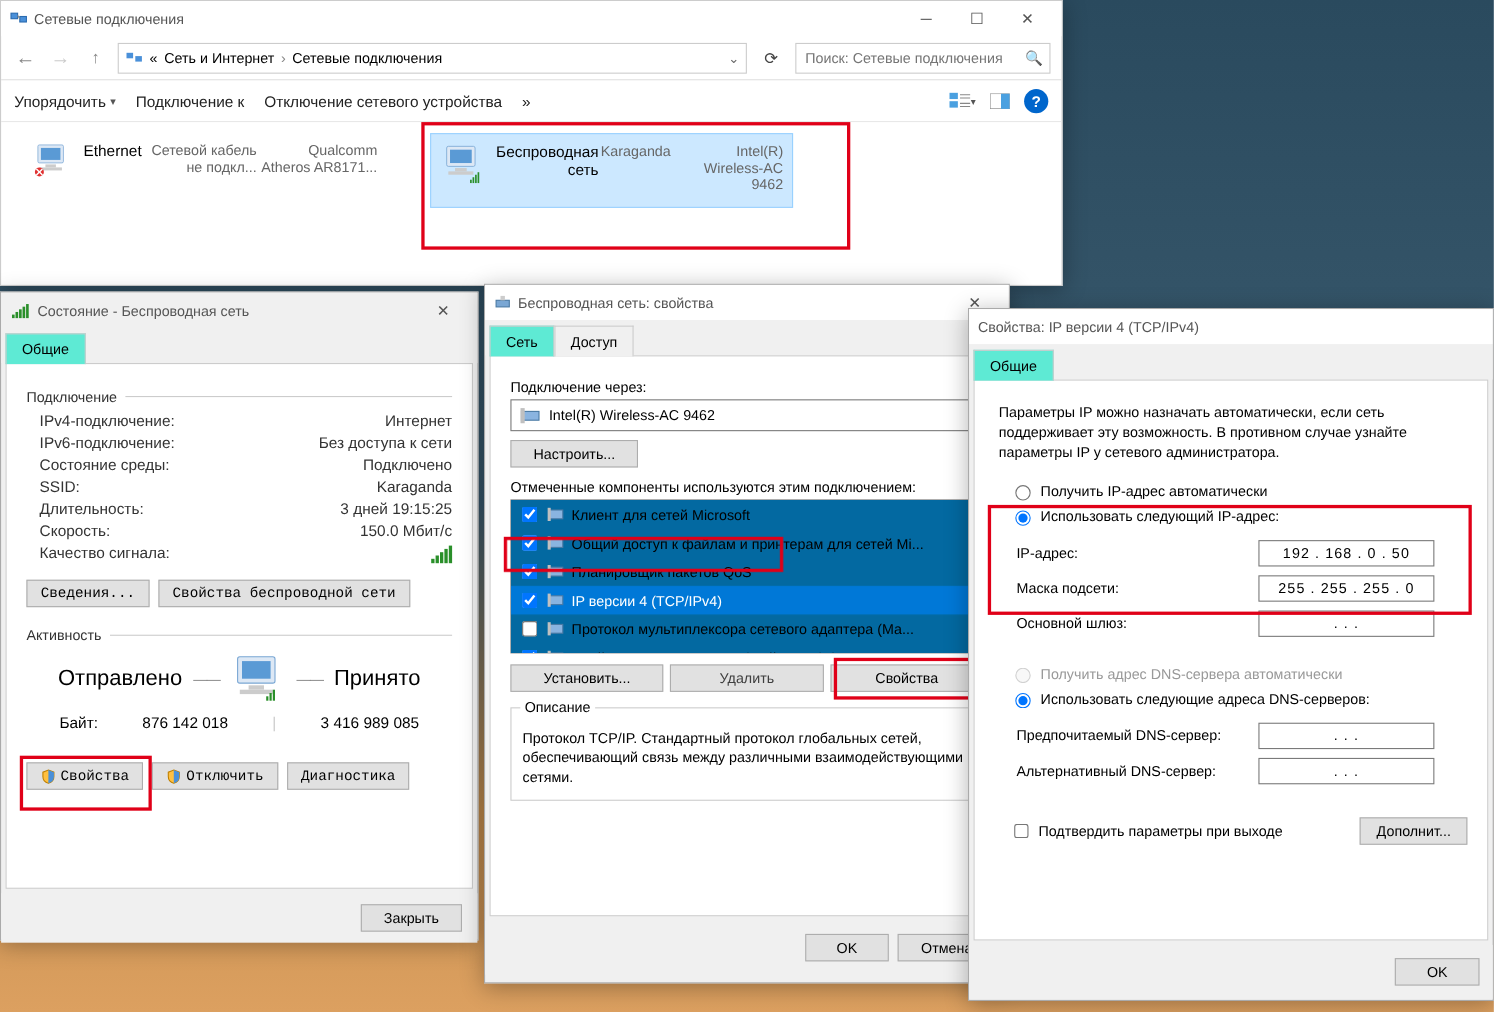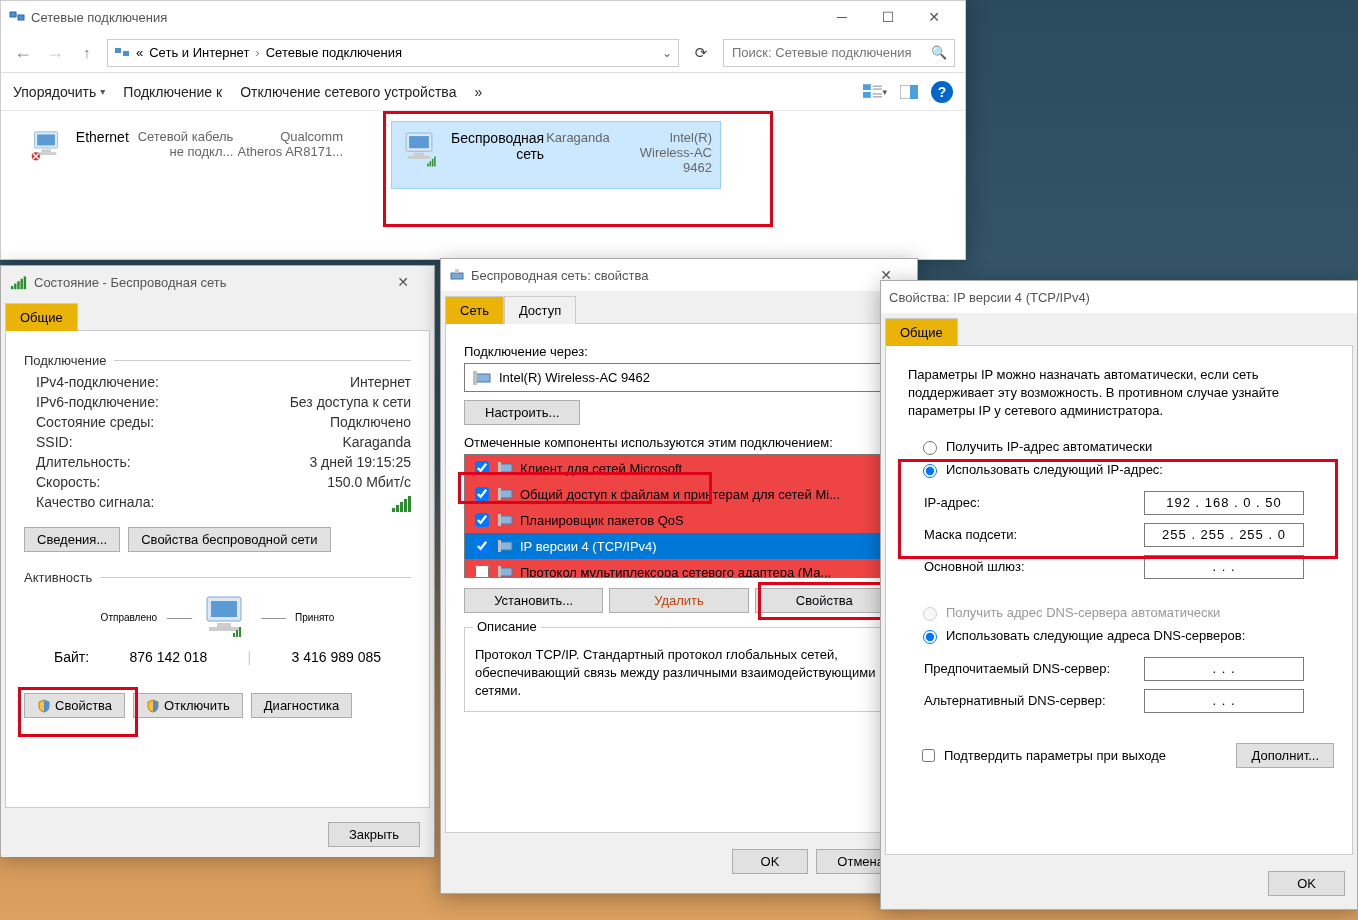--- a/index.html
+++ b/index.html
@@ -56,49 +56,49 @@
   .conn-icon { width:54px; height:50px; position:relative; }
   .conn-text { display:flex; flex-direction:row; gap:2px; font-size:14px;text-align:right; }
   .conn-text .line1 { color:#000; }
   .conn-text .line2, .conn-text .line3 { color:#666; font-size:13px; }
   .red-wrap { position:absolute; border:3px solid #e00018; }
 
   
   #status-window { left:0; top:265px; width:435px; height:590px; background:#f0f0f0; border:1px solid #aaa; }
   #status-window .titlebar { background:#f0f0f0; }
   .tab-row { display:flex; padding:4px 4px 0 4px; background:#f0f0f0; }
-  .tab { padding:6px 14px; background:#eab308; border:1px solid #ccc; border-bottom:none; font-size:13px; position:relative; top:1px; }
+  .tab { padding:6px 14px; background:#5eead4; border:1px solid #ccc; border-bottom:none; font-size:13px; position:relative; top:1px; }
   .tab.inactive { background:#f0f0f0; }
   .panel-body { background:#fff; margin:0 4px 4px 4px; border:1px solid #ccc; padding:14px 18px; }
   .group-label { font-size:13px; color:#333; margin:8px 0 4px 0; display:flex; align-items:center; gap:8px; }
   .group-label::after { content:""; flex:1; height:1px; background:#ccc; }
   .kv-row { display:flex; justify-content:space-between; padding:2px 0 2px 12px; font-size:14px;text-align:right; }
   .kv-row .k { color:#333; }
   .kv-row .v { color:#333; }
   .signal-bars { display:inline-flex; align-items:flex-end; gap:1px; height:18px; }
   .signal-bars span { width:3px; background:#2a8f2a; }
   .signal-bars span:nth-child(1){height:4px}.signal-bars span:nth-child(2){height:7px}.signal-bars span:nth-child(3){height:10px}.signal-bars span:nth-child(4){height:13px}.signal-bars span:nth-child(5){height:16px}
-  .btnrow { display:flex; gap:8px; margin-top:10px; }
+  .btnrow { display:flex; gap:8px; margin-top:10px;font-family:Liberation Mono, monospace; }
   .winbutton { padding:4px 12px; background:#e1e1e1; border:1px solid #adadad; font-size:13px; display:inline-flex; align-items:center; gap:4px; cursor:default; }
   .activity { display:flex; align-items:center; justify-content:center; gap:10px; margin:10px 0; }
-  .act-label { font-size:10px; }
+  .act-label { font-size:20px; }
   .act-dash { color:#888; letter-spacing:-1px; }
   .comp-icon { width:50px; height:44px; }
   .byte-row { display:flex; justify-content:space-between; padding:0 30px; font-size:14px; }
   .byte-row .sep { color:#ccc; }
   .shield { width:14px; height:14px; }
   .bottom-close { display:flex; justify-content:flex-end; padding:10px 14px; background:#f0f0f0; }
 
   
   #props-window { left:440px; top:258px; width:478px; height:636px; background:#f0f0f0; border:1px solid #aaa; }
   #props-window .titlebar { background:#fff; }
   .fieldset-label { font-size:13px; margin:6px 0 4px 0; }
   .adapter-box { border:1px solid #7a7a7a; background:#fff; padding:6px 8px; display:flex; align-items:center; gap:8px; margin-bottom:8px; }
   .right-btn { display:flex; margin:6px 0 10px 0; }
-  .comp-list { border:1px solid #7a7a7a; background:#ef4444; height:124px; overflow:auto; }
+  .comp-list { border:1px solid #7a7a7a; background:#0369a1; height:140px; overflow:auto; }
   .comp-row { display:flex; align-items:center; gap:6px; padding:3px 6px; font-size:13px; }
   .comp-row input[type=checkbox]{ width:14px; height:14px; }
   .comp-row.selected { background:#0078d7; color:#fff; }
   .proto-icon { width:16px; height:16px; flex-shrink:0; }
   .three-btn { display:flex; gap:6px; margin:10px 0; }
   .three-btn .winbutton { flex:1; justify-content:center; }
   .ok-cancel { display:flex; justify-content:flex-end; gap:8px; padding:12px; background:#f0f0f0; }
 
   
   #ipv4-window { left:880px; top:280px; width:478px; height:630px; background:#f0f0f0; border:1px solid #aaa; }
@@ -441,21 +441,21 @@
               <rect x="0" y="2" width="3" height="12" fill="#c0c0c0"></rect>
             </svg></span>
           <span>IP версии 6 (TCP/IPv6)</span>
         </div>
       </div>
     <div style="position:relative">
       <div class="red-wrap" style="left:-6px;top:-106px;width:254px;height:32px"></div>
     </div>
     <div class="three-btn" style="position:relative">
       <div class="winbutton">Установить...</div>
-      <div class="winbutton" style="color:#c2410c">Удалить</div>
+      <div class="winbutton" style="color:#404040">Удалить</div>
       <div class="winbutton">Свойства</div>
       <div class="red-wrap" style="right:-6px;top:-6px;width:142px;height:38px"></div>
     </div>
     <div style="border:1px solid #ccc;padding:18px 10px 10px 10px;margin-top:14px;position:relative">
       <span style="position:absolute;top:-9px;left:8px;background:#fff;padding:0 4px;font-size:13px">Описание</span>
       <div style="font-size:13px;line-height:1.4">Протокол TCP/IP. Стандартный протокол глобальных сетей, обеспечивающий связь между различными взаимодействующими сетями.</div>
     </div>
   </div>
   <div class="ok-cancel">
     <div class="winbutton" style="padding:4px 28px">OK</div>

